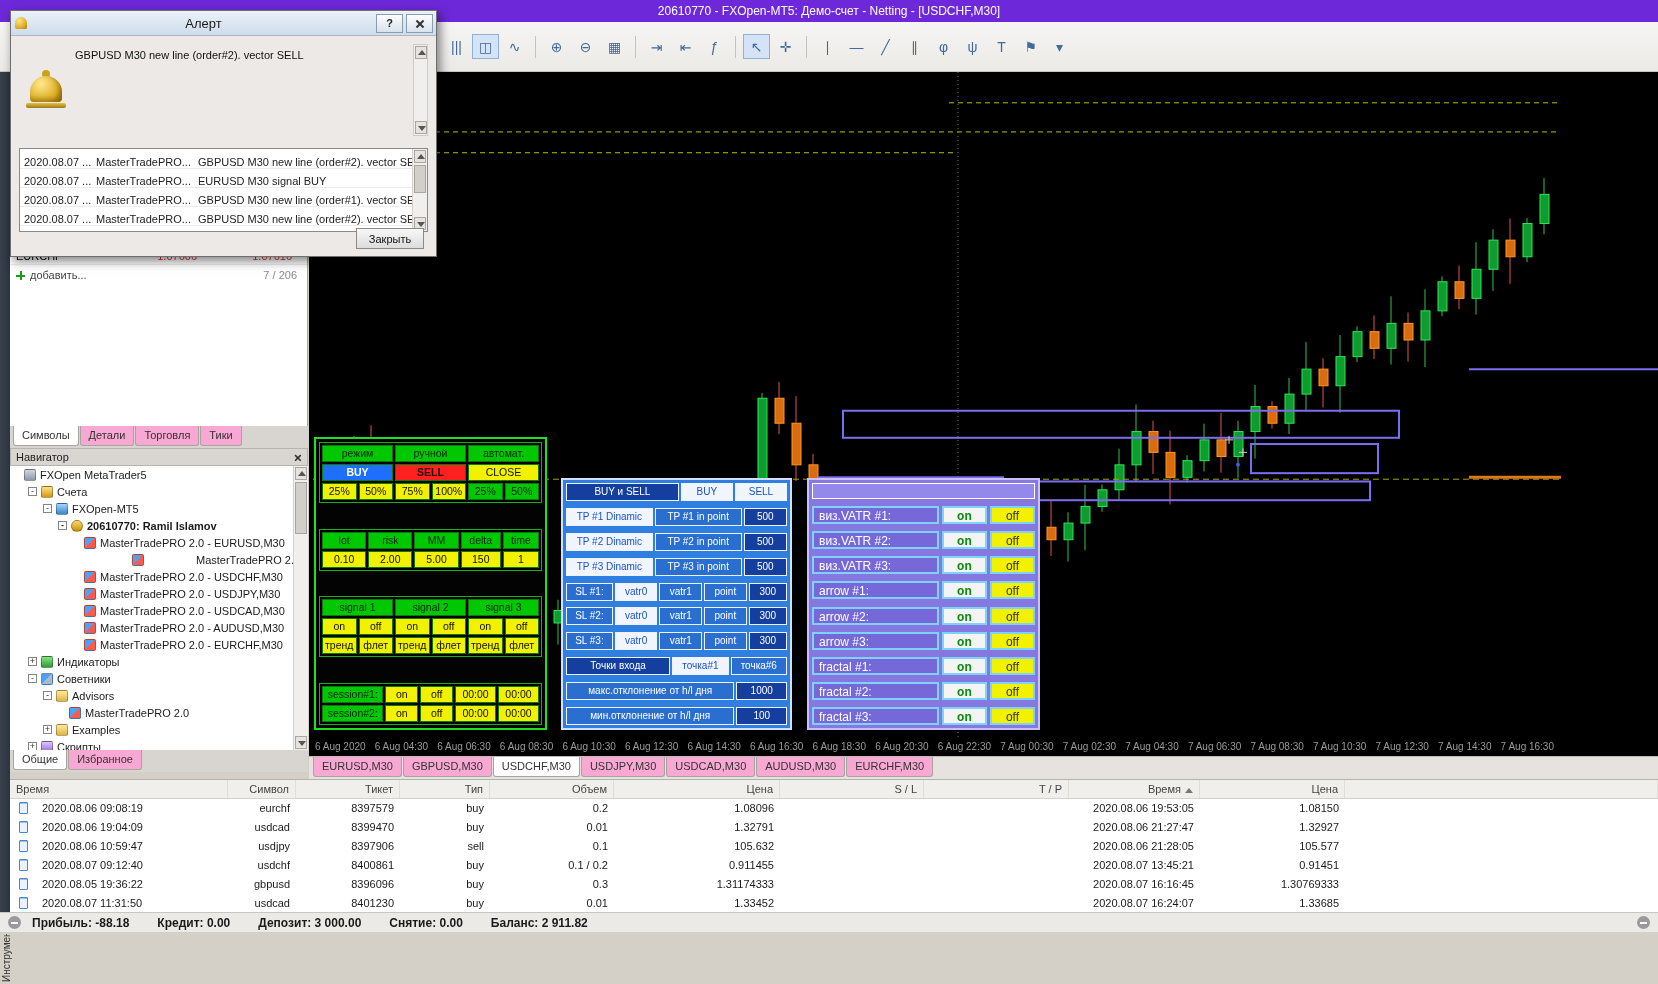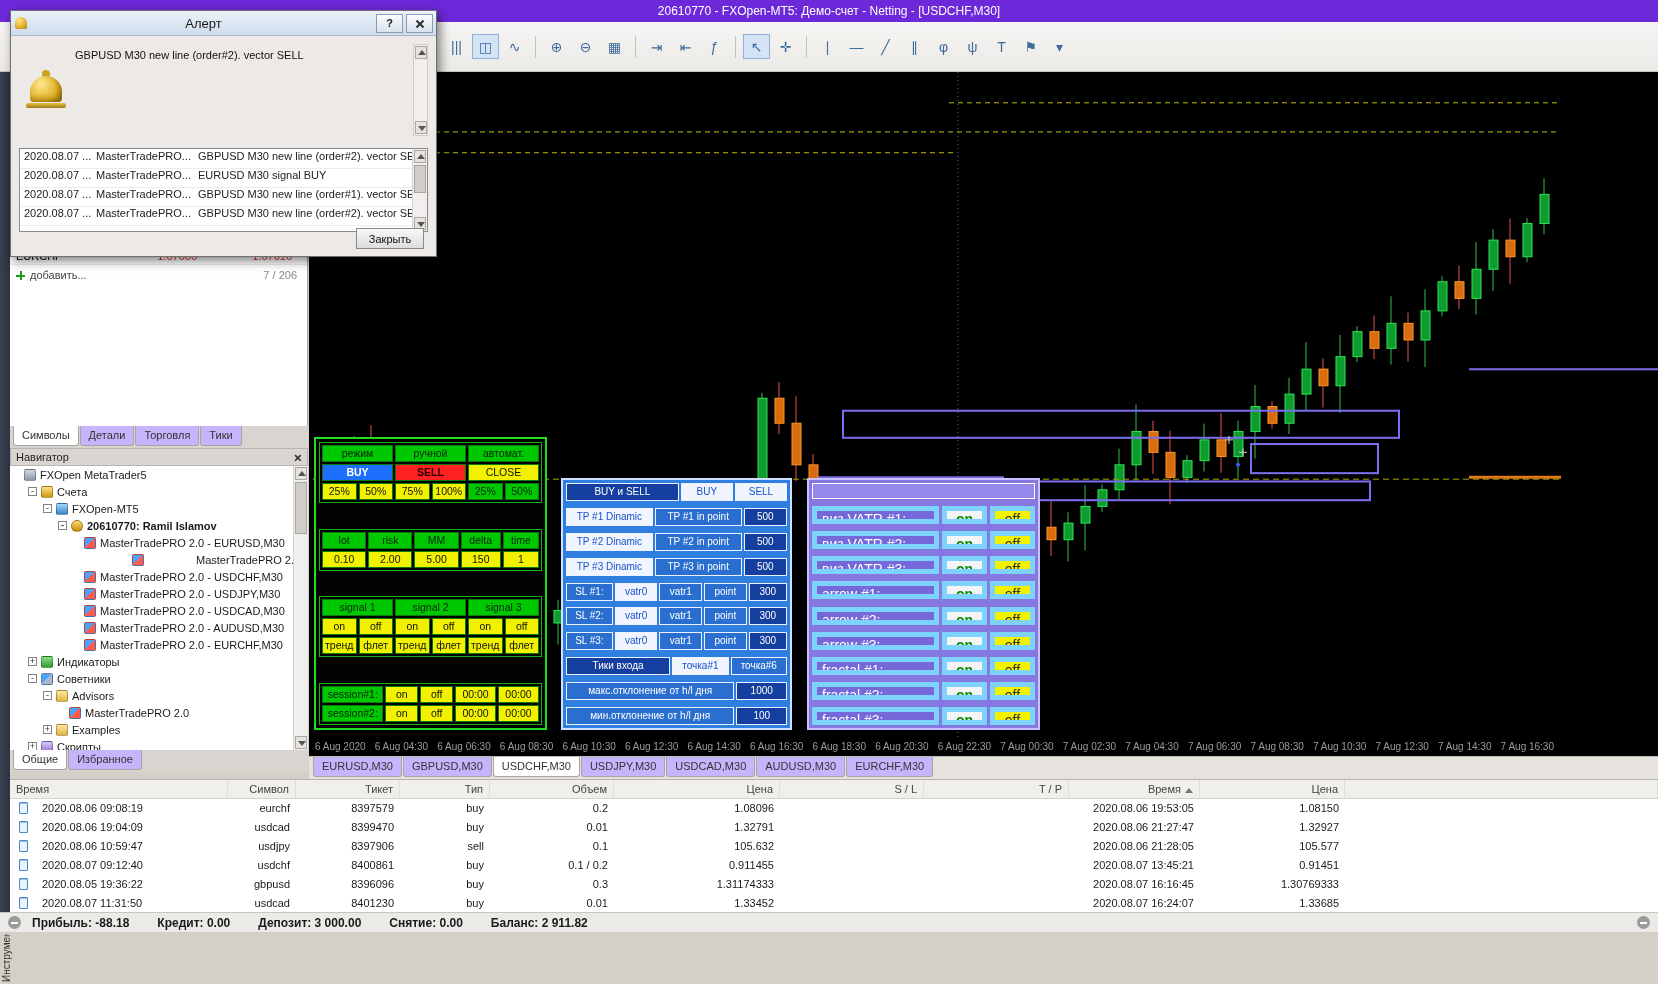--- a/index.html
+++ b/index.html
@@ -22,21 +22,21 @@
 .mw-addrow{position:absolute;left:0;top:195px;width:100%;height:17px;font-size:11px;line-height:17px;color:#444}
 .pluscross{position:absolute;left:6px;top:4px;width:9px;height:9px}
 .pluscross::before,.pluscross::after{content:'';position:absolute;background:#1a9e1a}
 .pluscross::before{left:0;top:3.5px;width:9px;height:2px}
 .pluscross::after{left:3.5px;top:0;width:2px;height:9px}
 .mw-add{position:absolute;left:20px}
 .mw-count{position:absolute;right:10px;color:#8a8a8a}
 .tabbar{position:absolute;display:flex;gap:1px;padding-left:3px;align-items:flex-start;z-index:1}
 .mwtabs{left:10px;top:426px;width:298px;height:22px;background:#d8d5d1}
 .navtabs{left:10px;top:750px;width:298px;height:22px;background:#d8d5d1}
-.tab{font-size:11px;padding:3px 8px 4px;border:1px solid #a8a5a1;border-top:none;border-radius:0 0 3px 3px;background:#c4b5fd;color:#333;white-space:nowrap}
+.tab{font-size:11px;padding:3px 8px 4px;border:1px solid #a8a5a1;border-top:none;border-radius:0 0 3px 3px;background:#f9a8d4;color:#333;white-space:nowrap}
 .tab.active{background:#fff}
 .navheader{position:absolute;left:10px;top:448px;width:298px;height:18px;background:#d9d6d2;border:1px solid #b8b5b1;font-size:11px;line-height:16px;padding-left:5px;color:#222;z-index:1}
 .navclose{position:absolute;right:3px;top:2px;width:14px;height:13px;display:grid;place-items:center}
 .navtree-wrap{position:absolute;left:10px;top:466px;width:298px;height:284px;background:#fff;overflow:hidden;z-index:1}
 #navtree{position:absolute;left:0;top:0;width:283px}
 .trow{height:17px;display:flex;align-items:center;font-size:11px;white-space:nowrap;overflow:hidden}
 .trow.bold{font-weight:bold}
 .exp{width:9px;height:9px;border:1px solid #848484;background:#fff;font-size:9px;line-height:7px;text-align:center;color:#333;margin-right:4px;flex:none}
 .expgap{width:11px;flex:none}
 .nicon{width:12px;height:12px;border:1px solid rgba(0,0,0,.28);border-radius:2px;margin-right:4px;flex:none}
@@ -73,21 +73,21 @@
 .gbtn.sell{background:#ff2020;color:#2a0000;font-weight:bold}
 .gbtn.close{background:#f2f200;color:#111;font-weight:normal}
 .bpanel{position:absolute;left:252px;top:406px;width:231px;height:252px;background:#2f7fe0;border:2px solid #cfe0ff;padding:3px;display:flex;flex-direction:column;justify-content:space-between;z-index:6}
 .brow{display:grid;gap:2px}
 .bbtn{font-size:10px;line-height:16px;height:18px;text-align:center;border:1px solid #eef2ff;color:#fff;background:#2a6fd0;overflow:hidden;white-space:nowrap;cursor:default}
 .bbtn.light{background:#f0f5ff;color:#1a52c8}
 .bbtn.dark{background:#143f9e}
 .ppanel{position:absolute;left:498px;top:406px;width:233px;height:252px;background:#8678e0;border:2px solid #c8c0ff;padding:3px;display:flex;flex-direction:column;justify-content:space-between;z-index:6}
 .pheader{height:16px;background:#9488ea;border:1px solid #fff}
 .prow{display:grid;grid-template-columns:1.55fr 0.55fr 0.55fr;gap:3px}
-.pbtn{font-size:14px;line-height:16px;height:18px;text-align:center;border:5px solid #7dd3fc;overflow:hidden;white-space:nowrap;cursor:default}
+.pbtn{font-size:12px;line-height:16px;height:18px;text-align:center;border:2px solid #7dd3fc;overflow:hidden;white-space:nowrap;cursor:default}
 .plabel{background:#7668d8;color:#fff;text-align:left;padding-left:5px}
 .pon{background:#f4f4f4;color:#0a8a0a;font-weight:bold}
 .poff{background:#f2f200;color:#333}
 
 .hist{position:absolute;left:10px;top:779px;width:1648px;height:133px;background:#fff;border-top:1px solid #b5b2ae;z-index:1}
 .hist-header{display:grid;height:19px;background:#f1efec;border-bottom:1px solid #d5d2ce;font-size:11px;color:#444}
 .hcell{padding:0 6px;line-height:18px;text-align:right;overflow:hidden;white-space:nowrap}
 .hist-header .hcell{border-right:1px solid #e1deda}
 .hcell.left{text-align:left}
 .hcell.center{text-align:center;padding:0}
@@ -111,21 +111,21 @@
 .xmark.small{transform:scale(.8)}
 .dlg-body{position:relative;height:221px}
 .bigbell{position:absolute;left:14px;top:34px;width:42px;height:46px}
 .bell-top{width:8px;height:8px;border-radius:50%;background:#caa21a;margin:0 auto}
 .bell-dome{width:32px;height:26px;margin:-2px auto 0;background:radial-gradient(circle at 35% 30%,#ffe98e,#dcae22 65%,#8a6a10);border-radius:16px 16px 4px 4px;box-shadow:inset -3px -3px 5px rgba(120,80,0,.5)}
 .bell-base{width:40px;height:5px;background:linear-gradient(#e8c040,#9a7a18);margin:1px auto 0;border-radius:2px}
 .dlg-msg{position:absolute;left:64px;top:12px;right:26px;font-size:11px;color:#111;line-height:14px}
 .msg-scroll{position:absolute;right:8px;top:8px;width:15px;height:92px;background:#f0efed;border:1px solid #d0cdc9}
 .alist{position:absolute;left:8px;top:112px;right:8px;height:84px;background:#fff;border:1px solid #8a8a8a}
 #alert-rows{position:absolute;left:0;top:1px;right:15px}
-.arow{display:flex;height:19px;align-items:flex-start;font-size:11px;border-bottom:1px solid #ececec;overflow:hidden}
+.arow{display:flex;height:19px;align-items:flex-end;font-size:11px;border-bottom:1px solid #ececec;overflow:hidden}
 .acol{overflow:hidden;white-space:nowrap}
 .ad{width:76px;flex:none;padding-left:4px;color:#222}
 .asrc{width:102px;flex:none;color:#222}
 .atxt{flex:1;color:#222}
 .dlg-close{position:absolute;right:12px;bottom:8px;width:68px;height:21px;background:linear-gradient(#f8f8f8,#dcdcdc);border:1px solid #8a8a8a;font-size:11px;font-family:inherit;color:#111}
 </style>
 </head>
 <body>
 
 <div class="bottomfill"></div>
@@ -563,21 +563,21 @@
         <span class="bbtn dark">300</span>
       </div>
       <div class="brow" style="grid-template-columns: 0.55fr 0.5fr 0.5fr 0.5fr 0.45fr;">
         <span class="bbtn">SL #3:</span>
         <span class="bbtn light">vatr0</span>
         <span class="bbtn">vatr1</span>
         <span class="bbtn">point</span>
         <span class="bbtn dark">300</span>
       </div>
       <div class="brow" style="grid-template-columns: 1.2fr 0.65fr 0.65fr;">
-        <span class="bbtn dark">Тики входа</span>
+        <span class="bbtn dark">Точки входа</span>
         <span class="bbtn light">точка#1</span>
         <span class="bbtn ">точка#6</span>
       </div>
       <div class="brow" style="grid-template-columns: 2fr 0.6fr;">
         <span class="bbtn">макс.отклонение от h/l дня</span>
         <span class="bbtn dark">1000</span>
       </div>
       <div class="brow" style="grid-template-columns: 2fr 0.6fr;">
         <span class="bbtn">мин.отклонение от h/l дня</span>
         <span class="bbtn dark">100</span>

